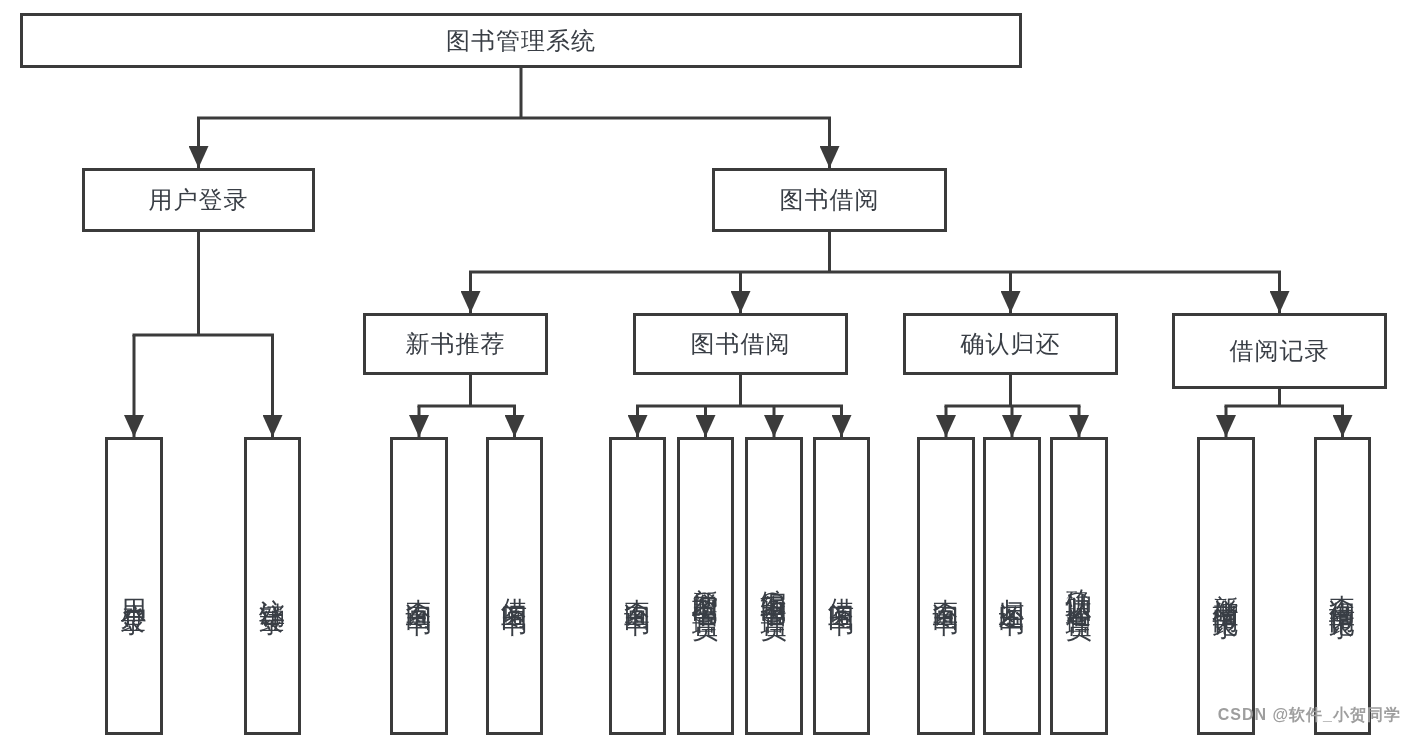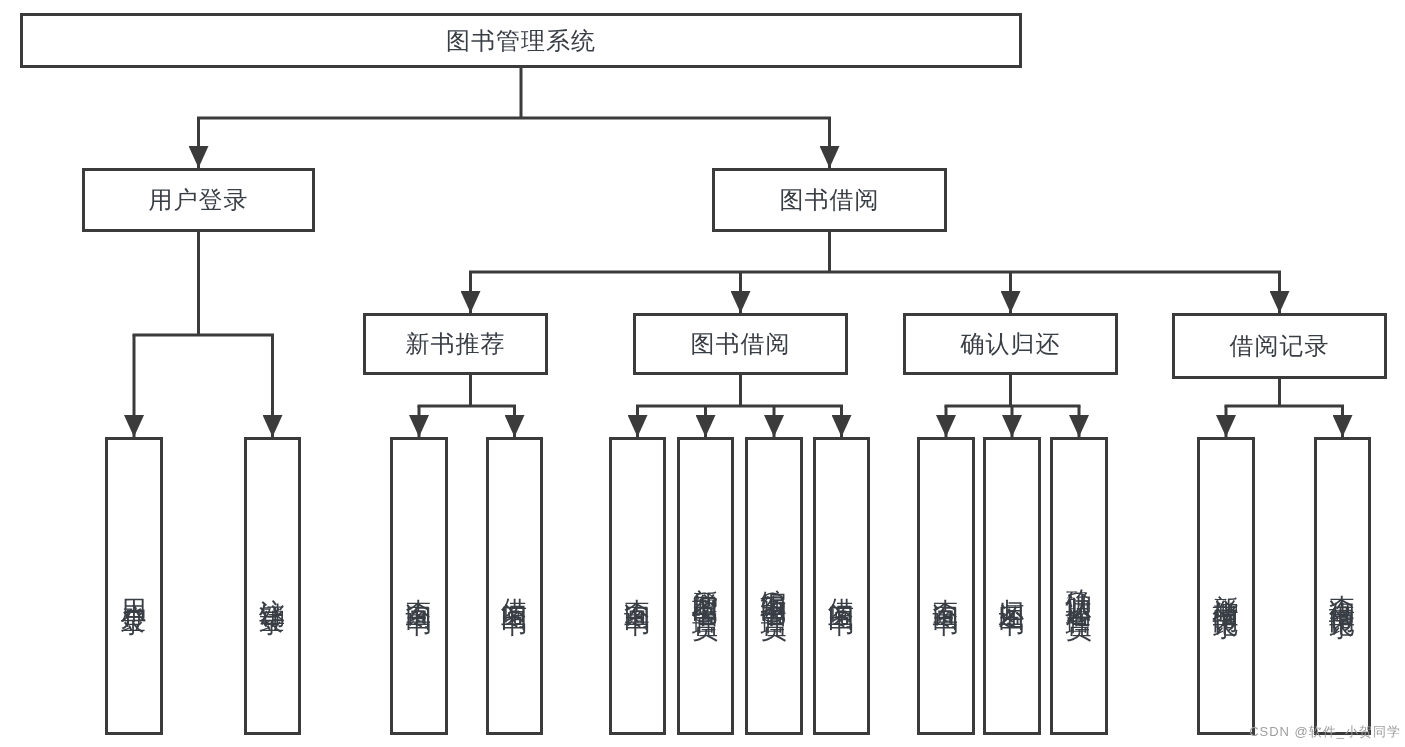--- a/index.html
+++ b/index.html
@@ -49,24 +49,25 @@
   .node.v span {
     writing-mode: vertical-rl;
     text-orientation: mixed;
     font-size: 26px;
     letter-spacing: 4px;
     line-height: 1;
   }
   .watermark {
     position: absolute;
     right: 4px;
-    bottom: 6px;
-    font-size: 13px;
+    bottom: 21px;
+    font-size: 16px;
     color: var(--watermark, #9e9e9e);
     letter-spacing: 1px;
+    font-weight: bold;
   }
 </style>
 </head>
 <body>
 
 <div class="canvas">
 
   <svg class="wires" viewBox="0 0 1405 747">
     <defs>
       <marker id="arrow" class="arrowhead" viewBox="0 0 22 20" refX="22" refY="10" markerWidth="22" markerHeight="20" markerUnits="userSpaceOnUse" orient="auto">
@@ -128,21 +129,21 @@
 
   <div class="node h" style="left:363px;top:313px;width:185px;height:62px">
     <span>新书推荐</span>
   </div>
   <div class="node h" style="left:633px;top:313px;width:215px;height:62px">
     <span>图书借阅</span>
   </div>
   <div class="node h" style="left:903px;top:313px;width:215px;height:62px">
     <span>确认归还</span>
   </div>
-  <div class="node h" style="left:1172px;top:313px;width:215px;height:66px">
+  <div class="node h" style="left:1172px;top:313px;width:215px;height:76px">
     <span>借阅记录</span>
   </div>
 
   <div class="node v" style="left:105px;top:437px;width:58px;height:298px">
     <span>用户登录</span>
   </div>
   <div class="node v" style="left:244px;top:437px;width:57px;height:298px">
     <span>注销登录</span>
   </div>
   <div class="node v" style="left:390px;top:437px;width:58px;height:298px">

